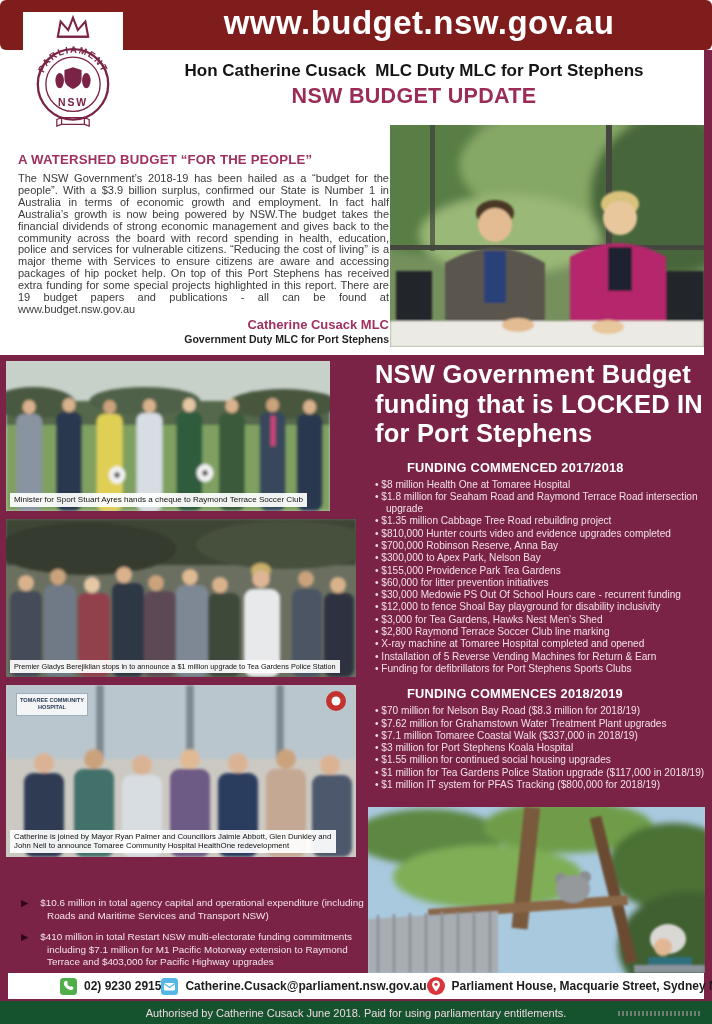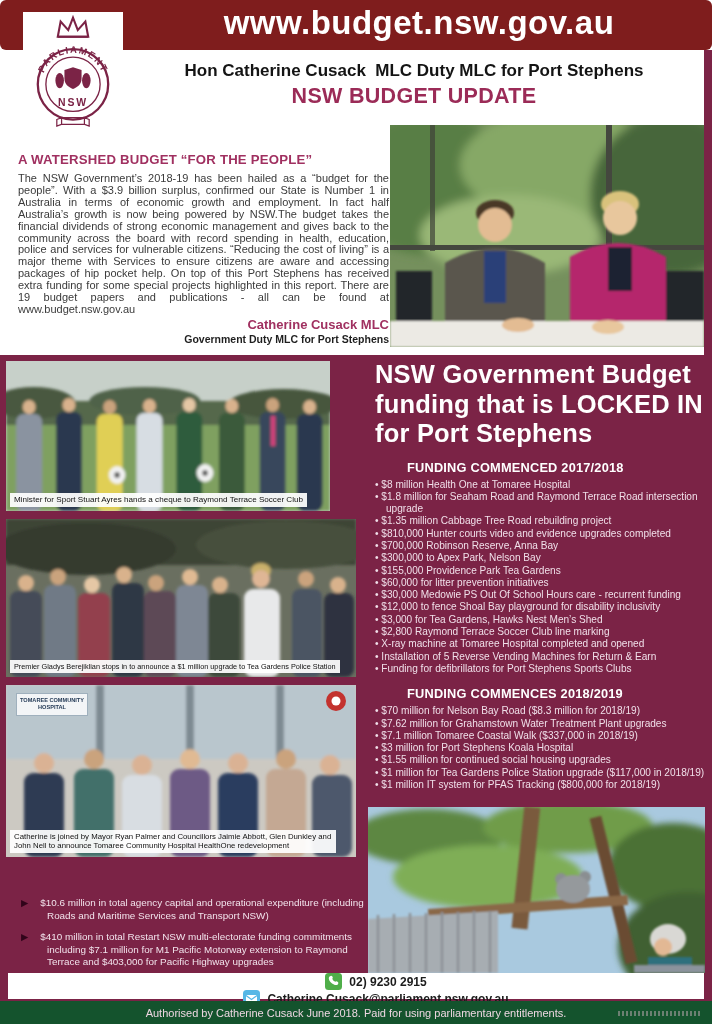--- a/index.html
+++ b/index.html
@@ -52,21 +52,21 @@
 
   
   .totals{position:absolute;left:14px;top:535px;width:345px;margin:7px;padding:0;list-style:none;}
   .totals li{font-size:9.9px;line-height:12.6px;color:#f2e3ec;padding-left:26px;text-indent:-26px;
              margin-bottom:9px;}
   .totals li::before{content:"▶";color:#30041a;margin-right:12px;font-size:9.5px;}
 
   
   .footer-row{position:absolute;left:0;top:973px;width:712px;height:28px;background:#7b2346;}
   .footer-inner{position:absolute;left:8px;right:8px;top:0;bottom:2px;background:#fff;display:flex;
-                align-items:center;justify-content:space-between;padding:0 12px 0 52px;box-sizing:border-box;flex-direction:column;}
+                align-items:center;justify-content:space-between;padding:0 12px 0 52px;box-sizing:border-box;}
   .fgroup{display:flex;align-items:center;gap:7px;font-size:12px;font-weight:bold;color:#1c1c1c;white-space:nowrap;}
   .bottom-strip{position:absolute;left:0;top:1001px;width:712px;height:23px;background:#14532d;
                 display:flex;align-items:center;justify-content:center;}
   .authorised{color:#eed7e2;font-size:11px;}
   .print-credit{position:absolute;right:10px;bottom:8px;width:84px;height:5px;opacity:.45;
                 background:repeating-linear-gradient(90deg,#d8b6c6 0 2px,transparent 2px 4px);}
 
   svg{display:block;}
   .fill{width:100%;height:100%;}
 </style>

